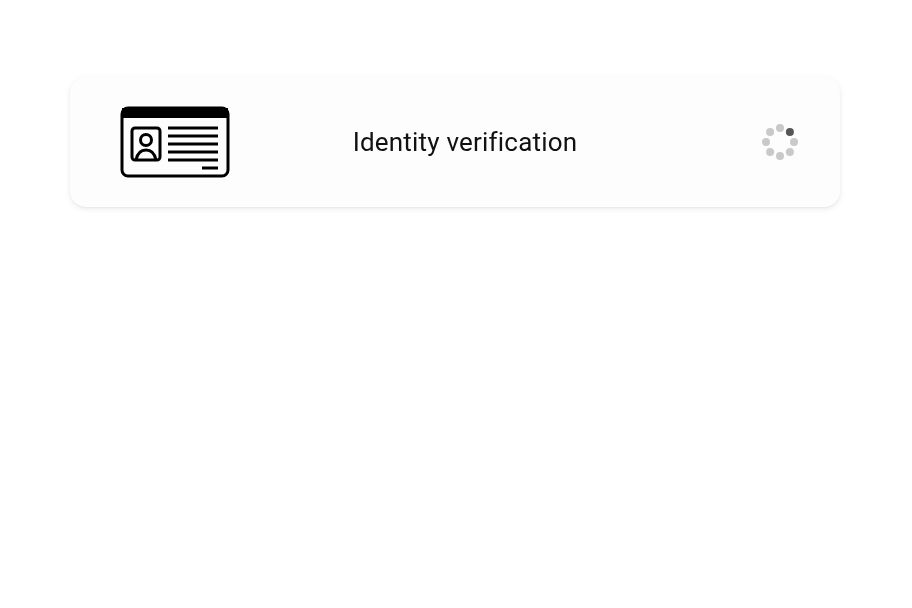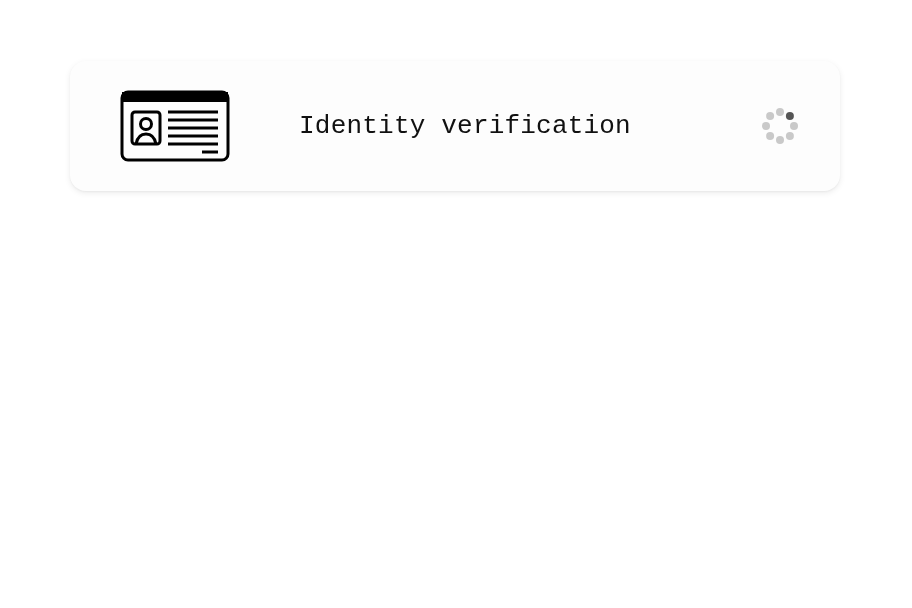--- a/index.html
+++ b/index.html
@@ -5,31 +5,30 @@
     * { margin: 0; padding: 0; box-sizing: border-box; }
     body {
       width: 912px;
       height: 608px;
       background: #ffffff;
       font-family: -apple-system, BlinkMacSystemFont, "Segoe UI", Roboto, Helvetica, Arial, sans-serif;
       position: relative;
     }
     .card {
       position: absolute;
-      top: 61px;
+      top: 77px;
       left: 70px;
       width: 770px;
       height: 130px;
       background: #fdfdfd;
       border-radius: 16px;
       box-shadow: 0 2px 6px rgba(0,0,0,0.08), 0 1px 2px rgba(0,0,0,0.04);
       display: flex;
       align-items: center;
       padding: 0 40px 0 50px;
-      font-family: Liberation Mono, monospace;
     }
     .icon-wrap {
       flex: 0 0 auto;
       width: 110px;
       display: flex;
       align-items: center;
       justify-content: center;
     }
     .title {
       flex: 1 1 auto;

